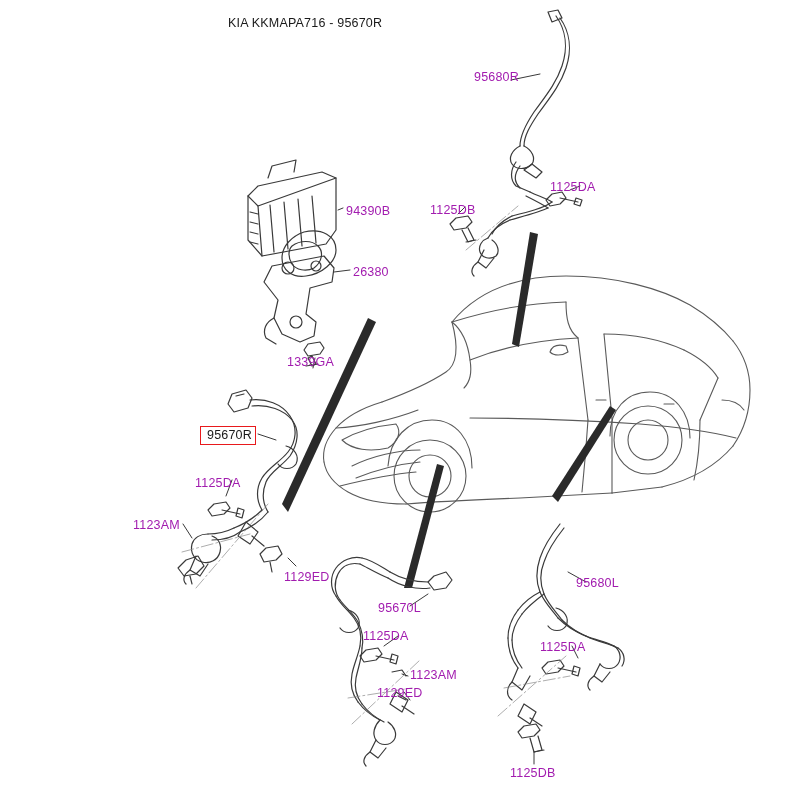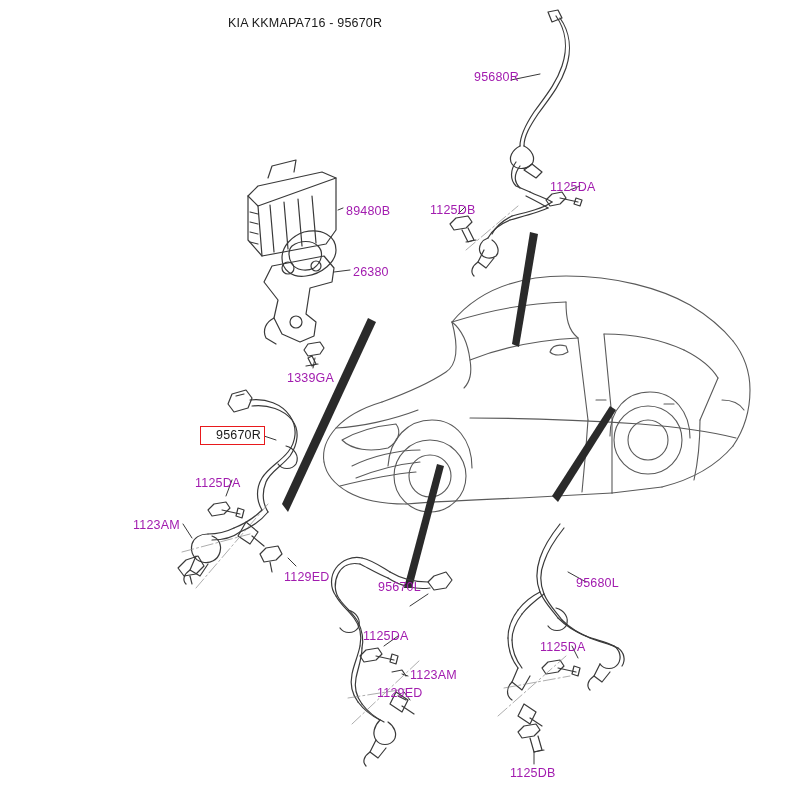--- a/index.html
+++ b/index.html
@@ -39,21 +39,21 @@
     color: #1a1a1a;
     white-space: nowrap;
     letter-spacing: 0.2px;
   }
   .lbl-highlight {
     position: absolute;
     font-family: "Liberation Sans", sans-serif;
     font-size: 12.5px;
     color: #1a1a1a;
     white-space: nowrap;
-    padding: 1px 3px 2px 15px;
+    padding: 1px 3px 2px 6px;
     border: 1.5px solid #e8191c;
     background: #ffffff;
     letter-spacing: 0.2px;
   }
 </style>
 </head>
 <body>
 
 <div id="page">
 
@@ -350,28 +350,28 @@
       </g>
 
     </g>
   </svg>
 
   <div class="title" style="left:228px; top:16px;">KIA KKMAPA716 - 95670R</div>
 
   <div class="lbl" style="left:474px; top:70px;">95680R</div>
   <div class="lbl" style="left:550px; top:180px;">1125DA</div>
   <div class="lbl" style="left:430px; top:203px;">1125DB</div>
-  <div class="lbl" style="left:346px; top:204px;">89480B</div>
+  <div class="lbl" style="left:346px; top:204px;">94390B</div>
   <div class="lbl" style="left:353px; top:265px;">26380</div>
-  <div class="lbl" style="left:287px; top:371px;">1339GA</div>
+  <div class="lbl" style="left:287px; top:355px;">1339GA</div>
   <div class="lbl-highlight" style="left:200px; top:426px;">95670R</div>
   <div class="lbl" style="left:195px; top:476px;">1125DA</div>
   <div class="lbl" style="left:133px; top:518px;">1123AM</div>
   <div class="lbl" style="left:284px; top:570px;">1129ED</div>
-  <div class="lbl" style="left:378px; top:580px;">95670L</div>
+  <div class="lbl" style="left:378px; top:601px;">95670L</div>
   <div class="lbl" style="left:363px; top:629px;">1125DA</div>
   <div class="lbl" style="left:410px; top:668px;">1123AM</div>
   <div class="lbl" style="left:377px; top:686px;">1129ED</div>
   <div class="lbl" style="left:576px; top:576px;">95680L</div>
   <div class="lbl" style="left:540px; top:640px;">1125DA</div>
   <div class="lbl" style="left:510px; top:766px;">1125DB</div>
 
 </div>
 
 </body></html>

